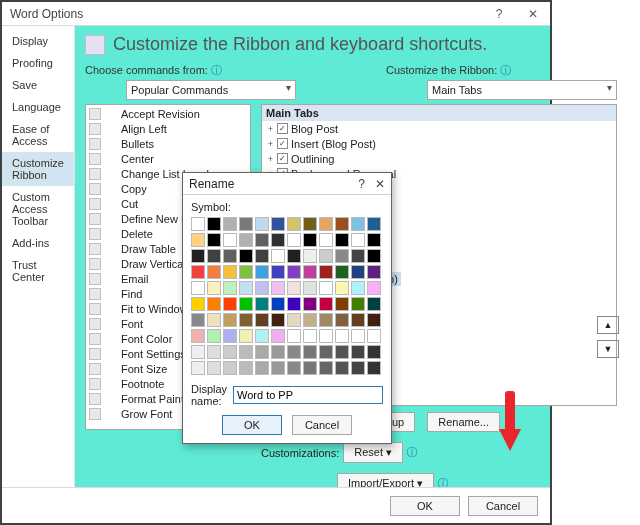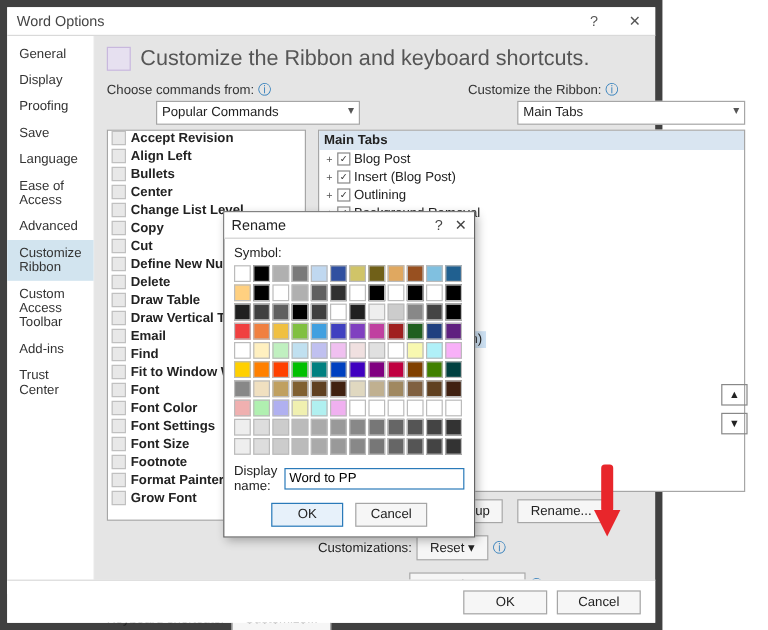--- a/index.html
+++ b/index.html
@@ -1,36 +1,36 @@
 <!DOCTYPE html>
 <html><head>
 <meta charset="utf-8">
 <style>
   * { box-sizing: border-box; font-family: "Segoe UI", Arial, sans-serif; }
   body { margin:0; background:#fff; font-size:11px; color:#222; }
-  .window { width:552px; height:525px; border:6px solid #404040; position:relative; background:#e5e5e5; }
+  .window { width:552px; height:525px; border:2px solid #404040; position:relative; background:#5eead4; }
   .titlebar { height:24px; background:#fff; display:flex; align-items:center; justify-content:space-between; border-bottom:1px solid #d9d9d9; }
   .titlebar .title { padding-left:8px; font-size:12px; color:#444; }
   .tbtns { display:flex; }
   .tbtn { width:34px; height:24px; display:flex; align-items:center; justify-content:center; font-size:12px; color:#555; }
   .body { display:flex; height:calc(525px - 24px - 36px); }
   .leftnav { width:110px; background:#fff; border-right:1px solid #e3e3e3; padding-top:4px; }
   .leftnav .item { padding:5px 10px; font-size:11px; color:#333; }
   .leftnav .item.sel { background:#d2e4ef; }
   .main { flex:1; padding:8px 10px 0 10px; position:relative; }
   .header { display:flex; align-items:center; gap:8px; margin-bottom:8px; }
   .header .hicon { width:20px; height:20px; background:#e6e0f0; border:1px solid #c8b8dd; }
   .header .htext { font-size:18px; color:#555; }
   .labelrow { font-size:11px; color:#333; margin-bottom:2px; }
   .info { color:#2a7ab9; }
   .dropdown { width:170px; height:20px; border:1px solid #a6a6a6; background:#fff; display:flex; align-items:center; padding:0 4px; font-size:11px; position:relative;margin-left:41px; }
   .dropdown::after { content:"▾"; position:absolute; right:4px; top:1px; font-size:10px; color:#555; }
   .panes { display:flex; gap:10px; margin-top:4px; }
   .cmdlist { width:166px; height:326px; border:1px solid #a6a6a6; overflow:hidden; font-size:11px; background:#fff; }
-  .cmdrow { display:flex; align-items:flex-start; height:15px; padding-left:3px; gap:4px; white-space:nowrap;font-weight:bold; }
+  .cmdrow { display:flex; align-items:flex-end; height:15px; padding-left:3px; gap:20px; white-space:nowrap; }
   .cmdrow .ic { width:12px; height:12px; background:#e8e8e8; border:1px solid #c0c0c0; flex:0 0 12px; }
   .rightcol { flex:1; display:flex; flex-direction:column; gap:6px; }
   .treebox { height:302px; border:1px solid #a6a6a6; background:#fff; overflow:hidden; font-size:11px; }
   .treehead { background:#d9e5f1; padding:2px 4px; font-weight:bold; font-size:11px; }
   .trow { display:flex; align-items:center; height:15px; white-space:nowrap; }
   .exp { width:11px; text-align:center; color:#555; font-size:9px; padding-right:2px;}
   .chk { width:11px; height:11px; border:1px solid #888; margin-right:3px; display:inline-flex; align-items:center; justify-content:center; font-size:8px; color:#333; background:#fff; }
   .newgroup { background:#cfe3f5; padding:1px 3px; }
   .btnrow { display:flex; gap:12px;  }
   .btn { border:1px solid #a6a6a6; background:#f6f6f6; padding:3px 10px; font-size:11px; }
@@ -63,27 +63,25 @@
   <div class="titlebar">
     <span class="title">Word Options</span>
     <div class="tbtns">
       <div class="tbtn">?</div>
       <div class="tbtn">✕</div>
     </div>
   </div>
 
   <div class="body">
     <div class="leftnav" id="leftnav">
-        <div class="item">General</div>
         <div class="item">Display</div>
         <div class="item">Proofing</div>
         <div class="item">Save</div>
         <div class="item">Language</div>
         <div class="item">Ease of Access</div>
-        <div class="item">Advanced</div>
         <div class="item sel">Customize Ribbon</div>
         <div class="item">Custom Access Toolbar</div>
         <div class="item">Add-ins</div>
         <div class="item">Trust Center</div>
       </div>
 
     <div class="main">
       <div class="header">
         <div class="hicon"></div>
         <div class="htext">Customize the Ribbon and keyboard shortcuts.</div>

